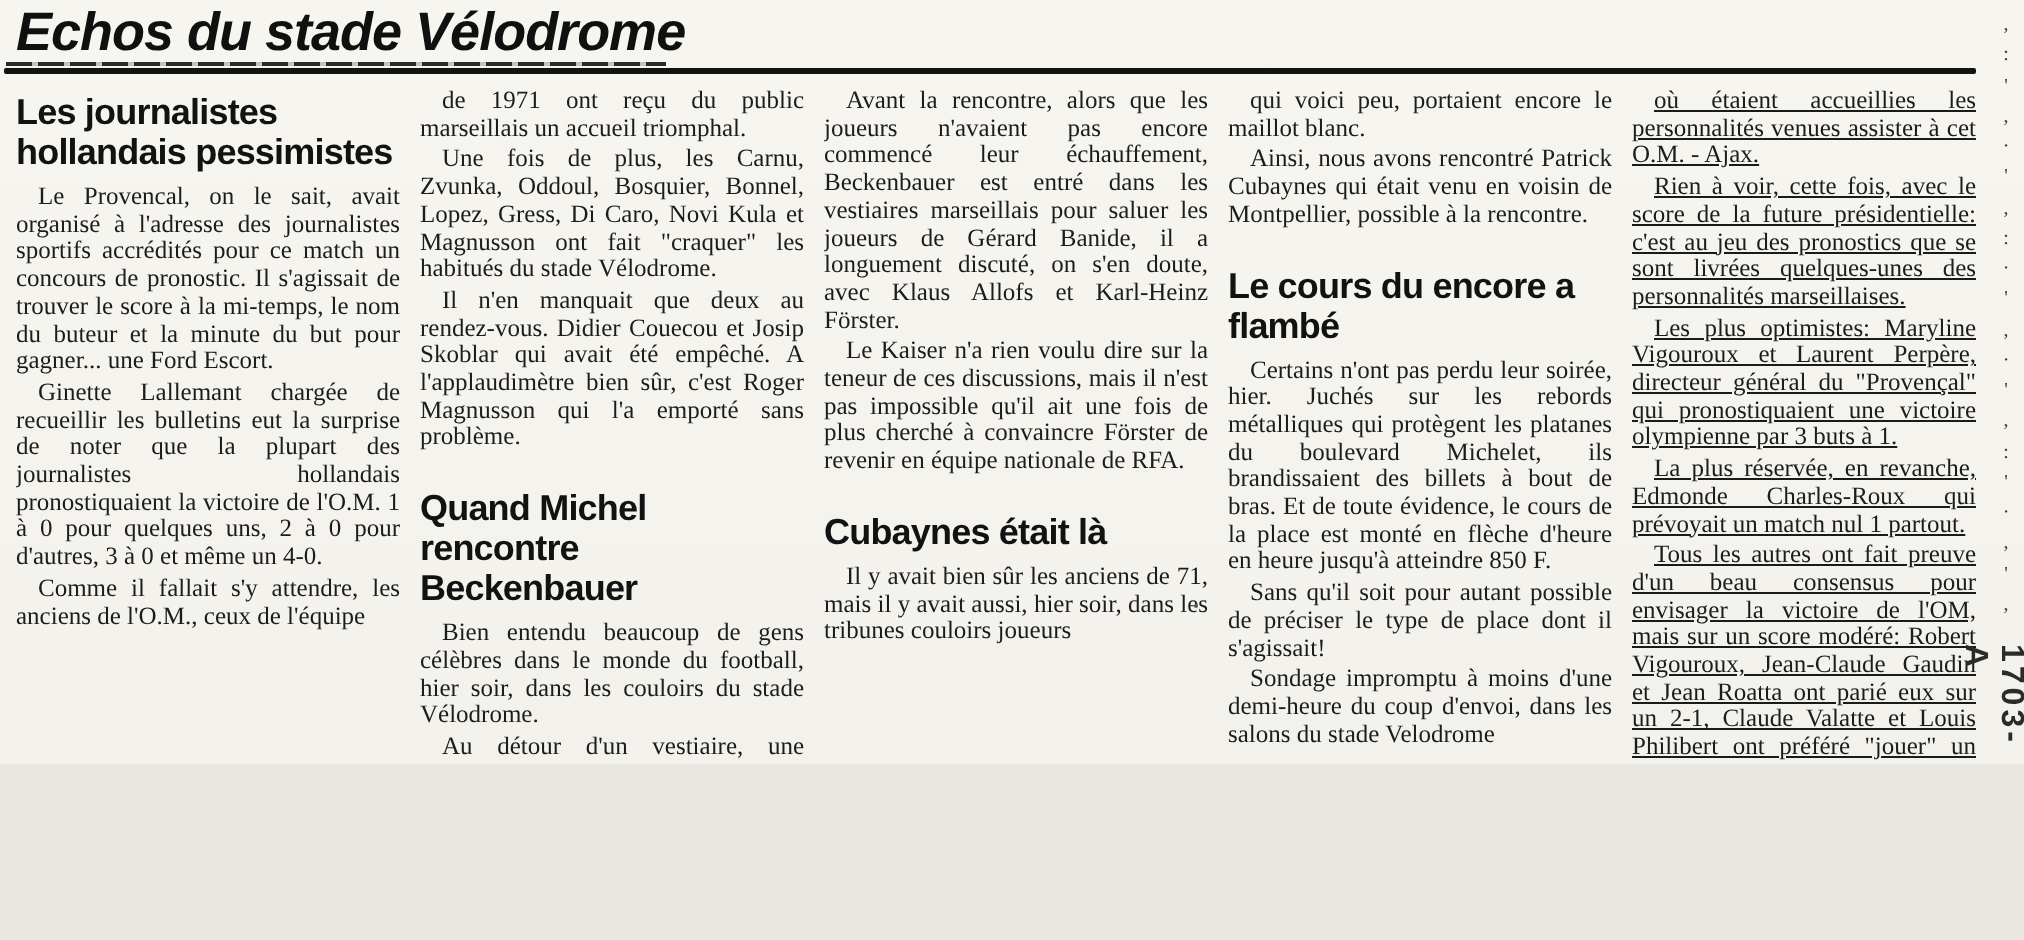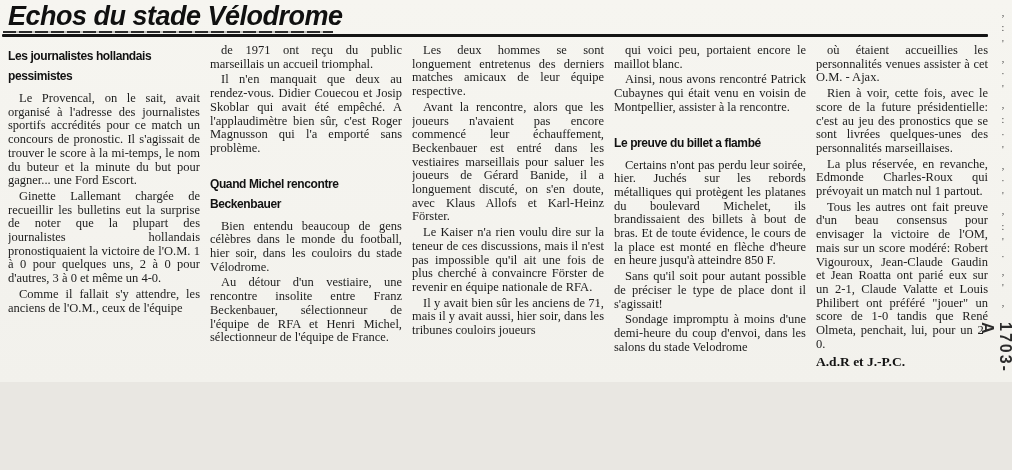--- a/index.html
+++ b/index.html
@@ -20,28 +20,28 @@
   .masthead-rule{
     position:absolute;top:34px;left:2px;width:986px;height:3px;
     background:#141414;border-radius:1px;
   }
   .cols{
     position:absolute;top:44px;left:8px;width:980px;height:424px;
     display:flex;gap:10px;
   }
   .col{height:100%;overflow:hidden;}
   .col-w{width:192px;}
-  .col-n{width:172px;}
+  .col-n{width:172px;text-decoration:underline;}
   .para{
     margin:0 0 2px 0;text-indent:11px;text-align:justify;
     font-size:12.5px;line-height:13.7px;color:#1c1c1c;
   }
   .headline{
     font-family:"Liberation Sans",sans-serif;font-weight:bold;
-    font-size:12px;line-height:20px;letter-spacing:-0.4px;
+    font-size:18px;line-height:20px;letter-spacing:-0.4px;
     margin:18px 0 6px 0;color:#121212;
   }
   .headline:first-child{margin-top:2px;}
   .byline{
     font-weight:bold;font-size:13.5px;text-align:left;
     margin-top:3px;padding-right:2px;color:#141414;white-space:nowrap;
   }
   .margin-marks{
     position:absolute;right:3px;top:8px;height:300px;width:12px;
     display:flex;flex-direction:column;justify-content:space-between;align-items:center;
@@ -74,42 +74,44 @@
 
   <main class="cols">
     <section class="col col-w">
         <h2 class="headline">Les journalistes hollandais pessimistes</h2>
         <p class="para">Le Provencal, on le sait, avait organisé à l'adresse des journalistes sportifs accrédités pour ce match un concours de pronostic. Il s'agissait de trouver le score à la mi-temps, le nom du buteur et la minute du but pour gagner... une Ford Escort.</p>
         <p class="para">Ginette Lallemant chargée de recueillir les bulletins eut la surprise de noter que la plupart des journalistes hollandais pronostiquaient la victoire de l'O.M. 1 à 0 pour quelques uns, 2 à 0 pour d'autres, 3 à 0 et même un 4-0.</p>
         <p class="para">Comme il fallait s'y attendre, les anciens de l'O.M., ceux de l'équipe</p>
       </section>
     <section class="col col-w">
         <p class="para">de 1971 ont reçu du public marseillais un accueil triomphal.</p>
+        <p class="para">Une fois de plus, les Carnu, Zvunka, Oddoul, Bosquier, Bonnel, Lopez, Gress, Di Caro, Novi Kula et Magnusson ont fait "craquer" les habitués du stade Vélodrome.</p>
         <p class="para">Il n'en manquait que deux au rendez-vous. Didier Couecou et Josip Skoblar qui avait été empêché. A l'applaudimètre bien sûr, c'est Roger Magnusson qui l'a emporté sans problème.</p>
         <h2 class="headline">Quand Michel rencontre Beckenbauer</h2>
         <p class="para">Bien entendu beaucoup de gens célèbres dans le monde du football, hier soir, dans les couloirs du stade Vélodrome.</p>
         <p class="para">Au détour d'un vestiaire, une rencontre insolite entre Franz Beckenbauer, sélectionneur de l'équipe de RFA et Henri Michel, sélectionneur de l'équipe de France.</p>
       </section>
     <section class="col col-w">
-        <p class="para">Les deux hommes se sont longuement entretenus des derniers matches amicaux de leur équipe respective.</p>
         <p class="para">Avant la rencontre, alors que les joueurs n'avaient pas encore commencé leur échauffement, Beckenbauer est entré dans les vestiaires marseillais pour saluer les joueurs de Gérard Banide, il a longuement discuté, on s'en doute, avec Klaus Allofs et Karl-Heinz Förster.</p>
         <p class="para">Le Kaiser n'a rien voulu dire sur la teneur de ces discussions, mais il n'est pas impossible qu'il ait une fois de plus cherché à convaincre Förster de revenir en équipe nationale de RFA.</p>
+        <h2 class="headline">Cubaynes était là</h2>
         <p class="para">Il y avait bien sûr les anciens de 71, mais il y avait aussi, hier soir, dans les tribunes couloirs joueurs</p>
       </section>
     <section class="col col-w">
         <p class="para">qui voici peu, portaient encore le maillot blanc.</p>
-        <p class="para">Ainsi, nous avons rencontré Patrick Cubaynes qui était venu en voisin de Montpellier, assister à la rencontre.</p>
-        <h2 class="headline">Le preuve du billet a flambé</h2>
+        <p class="para">Ainsi, nous avons rencontré Patrick Cubaynes qui était venu en voisin de Montpellier, possible à la rencontre.</p>
+        <h2 class="headline">Le cours du encore a flambé</h2>
         <p class="para">Certains n'ont pas perdu leur soirée, hier. Juchés sur les rebords métalliques qui protègent les platanes du boulevard Michelet, ils brandissaient des billets à bout de bras. Et de toute évidence, le cours de la place est monté en flèche d'heure en heure jusqu'à atteindre 850 F.</p>
         <p class="para">Sans qu'il soit pour autant possible de préciser le type de place dont il s'agissait!</p>
         <p class="para">Sondage impromptu à moins d'une demi-heure du coup d'envoi, dans les salons du stade Velodrome</p>
       </section>
     <section class="col col-n">
         <p class="para">où étaient accueillies les personnalités venues assister à cet O.M. - Ajax.</p>
         <p class="para">Rien à voir, cette fois, avec le score de la future présidentielle: c'est au jeu des pronostics que se sont livrées quelques-unes des personnalités marseillaises.</p>
+        <p class="para">Les plus optimistes: Maryline Vigouroux et Laurent Perpère, directeur général du "Provençal" qui pronostiquaient une victoire olympienne par 3 buts à 1.</p>
         <p class="para">La plus réservée, en revanche, Edmonde Charles-Roux qui prévoyait un match nul 1 partout.</p>
         <p class="para">Tous les autres ont fait preuve d'un beau consensus pour envisager la victoire de l'OM, mais sur un score modéré: Robert Vigouroux, Jean-Claude Gaudin et Jean Roatta ont parié eux sur un 2-1, Claude Valatte et Louis Philibert ont préféré "jouer" un score de 1-0 tandis que René Olmeta, penchait, lui, pour un 2-0.</p>
         <div class="byline">A.d.R et J.-P.C.</div>
       </section>
   </main>
 
   <aside class="margin-marks" id="marks-top">
       <span>,</span>
       <span>:</span>
       <span>'</span>

